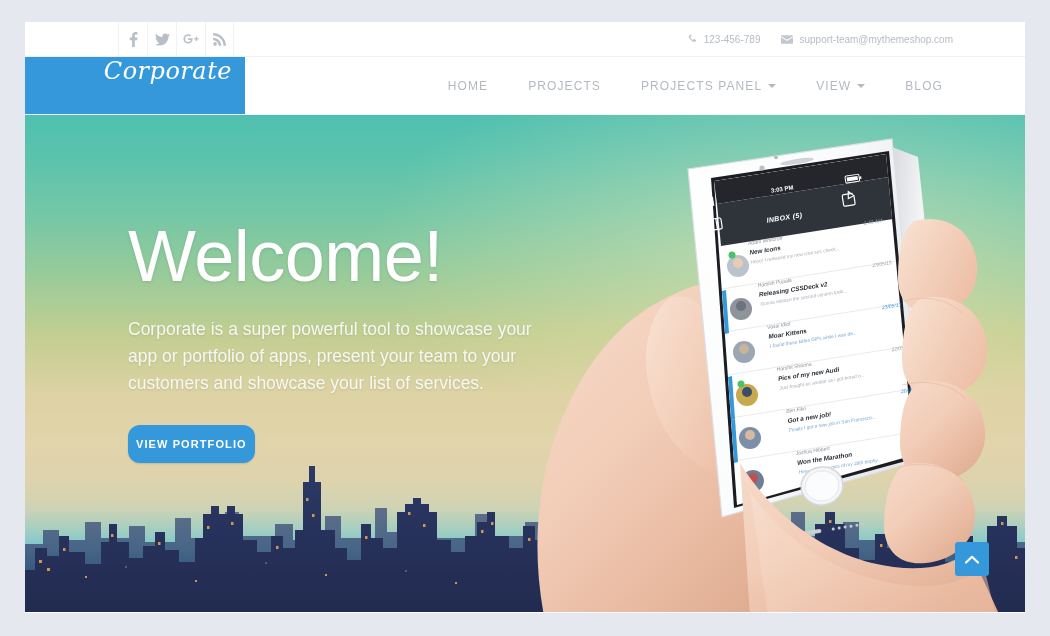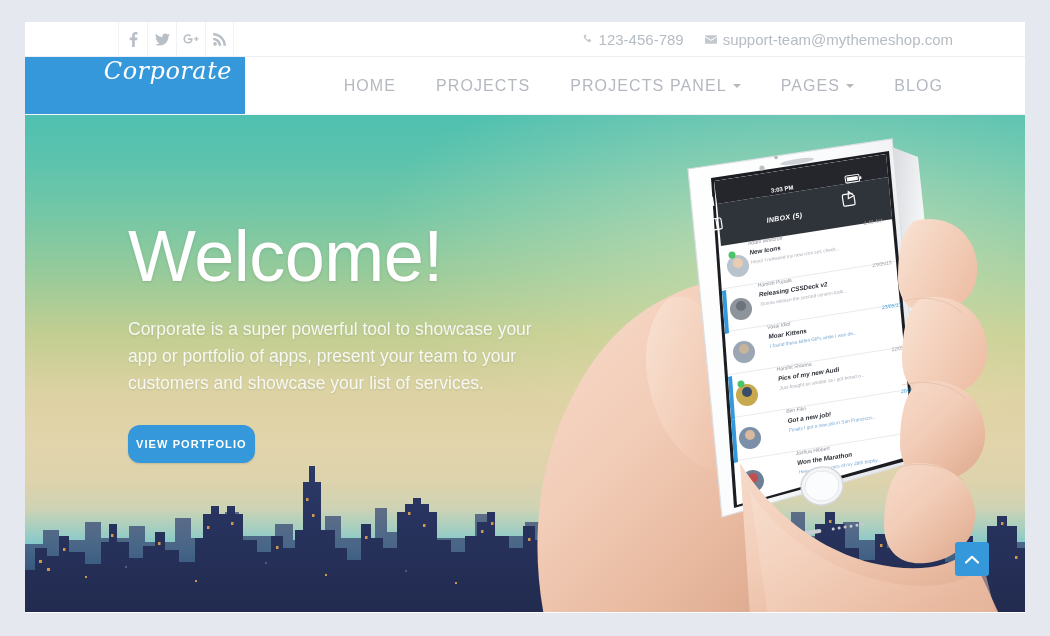--- a/index.html
+++ b/index.html
@@ -41,21 +41,21 @@
     color:#b9bfc7;
   }
   .social-cell:last-child { border-right:1px solid #f0f2f5; }
   .social-cell svg { display:block; }
   .topbar-right {
     margin-left:auto;
     display:flex;
     align-items:center;
     gap:21px;
     padding-right:72px;
-    font-size:15px;
+    font-size:10px;
     color:#b6bcc4;
   }
   .tb-item { display:flex; align-items:center; gap:6px; }
   .tb-item svg { display:block; flex:none; }
 
   
   .header {
     position:relative;
     height:58px;
     background:#fff;
@@ -79,21 +79,21 @@
     font-style:italic;
   }
   .nav {
     margin-left:auto;
     display:flex;
     align-items:center;
     gap:0px;
     padding-right:62px;
   }
   .nav-item {
-    font-size:16px;
+    font-size:12px;
     letter-spacing:1.1px;
     color:#b4b9c0;
     padding:0 20px;
     display:flex;
     align-items:center;
     gap:6px;
     white-space:nowrap;
     cursor:pointer;
   }
   .caret {
@@ -263,21 +263,21 @@
         <span>HOME</span>
       </div>
       <div class="nav-item">
         <span>PROJECTS</span>
       </div>
       <div class="nav-item">
         <span>PROJECTS PANEL</span>
         <i class="caret"></i>
       </div>
       <div class="nav-item">
-        <span>PAGES</span>
+        <span>VIEW</span>
         <i class="caret"></i>
       </div>
       <div class="nav-item">
         <span>BLOG</span>
       </div>
     </nav>
   </div>
 
   <div class="hero">
     <div class="hero-sky-glow"></div>

